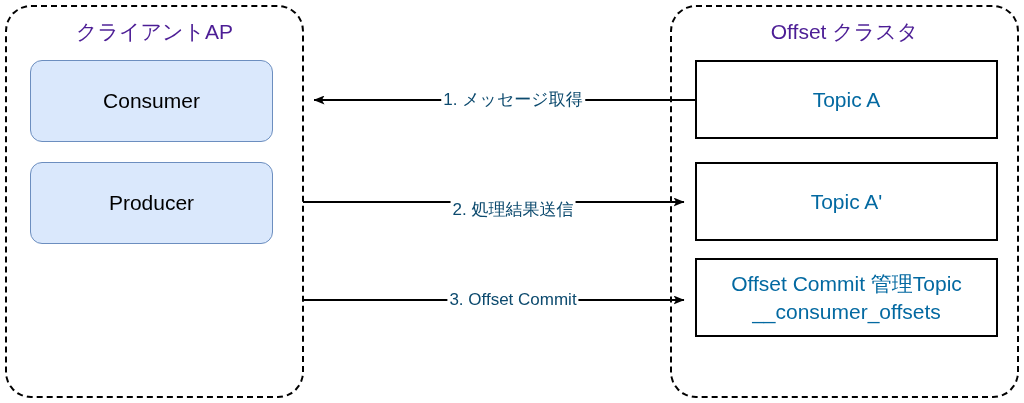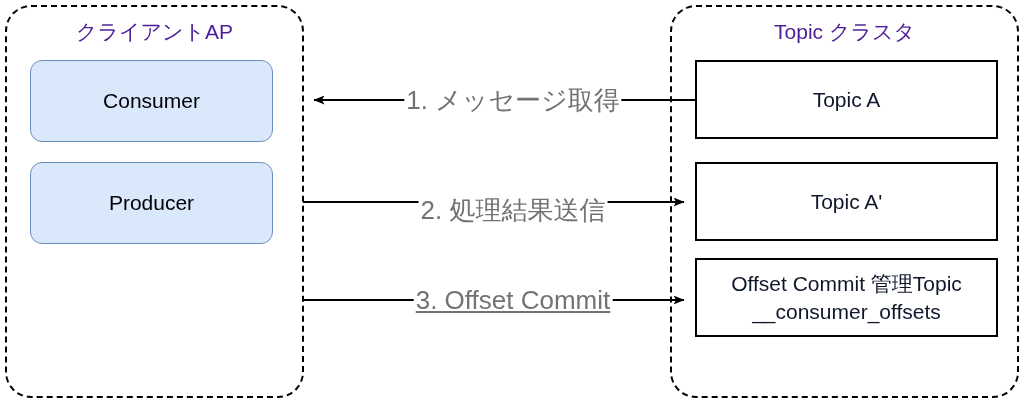--- a/index.html
+++ b/index.html
@@ -72,42 +72,42 @@
     position: absolute;
     box-sizing: border-box;
     background: #ffffff;
     border: 2.2px solid #000000;
     display: flex;
     align-items: center;
     justify-content: center;
     text-align: center;
     font-size: 21px;
     line-height: 28px;
-    color: #0f172a;
+    color: #0369a1;
   }
   #topic-a-box   { left: 695px; top: 60px;  width: 303px; height: 79px; }
   #topic-ap-box  { left: 695px; top: 162px; width: 303px; height: 79px; }
   #offsets-box   { left: 695px; top: 258px; width: 303px; height: 79px; }
   #offsets-box .two-line { padding: 0 4px; }
 
   
   .edge-label {
     position: absolute;
     background: #ffffff;
-    font-size: 26px;
+    font-size: 17px;
     line-height: 24px;
     white-space: nowrap;
     text-align: center;
-    color: #737373;
+    color: #0c4a6e;
     padding: 0 2px;
     transform: translate(-50%, -50%);
   }
   #label-1 { left: 513px; top: 100px; }
   #label-2 { left: 513px; top: 210px; }
-  #label-3 { left: 513px; top: 300px; text-decoration: underline; }
+  #label-3 { left: 513px; top: 300px; }
 </style>
 </head>
 <body>
 
 <div id="canvas">
 
   <svg class="layer" viewBox="0 0 1024 403">
     <defs>
       <marker id="arrow-right" markerWidth="11" markerHeight="9" refX="10.5" refY="4.5" orient="auto" markerUnits="userSpaceOnUse">
         <path d="M0,0 L11,4.5 L0,9 L2.6,4.5 Z" fill="#000000"></path>
@@ -128,21 +128,21 @@
   <div class="group-title" id="client-title">クライアントAP</div>
 
   <div class="client-box" id="consumer-box">
     <span>Consumer</span>
   </div>
   <div class="client-box" id="producer-box">
     <span>Producer</span>
   </div>
 
   <div class="group-box" id="kafka-group"></div>
-  <div class="group-title" id="kafka-title">Topic クラスタ</div>
+  <div class="group-title" id="kafka-title">Offset クラスタ</div>
 
   <div class="topic-box" id="topic-a-box">
     <span>Topic A</span>
   </div>
   <div class="topic-box" id="topic-ap-box">
     <span>Topic A'</span>
   </div>
   <div class="topic-box" id="offsets-box">
     <div class="two-line">
       <div>Offset Commit 管理Topic</div>

